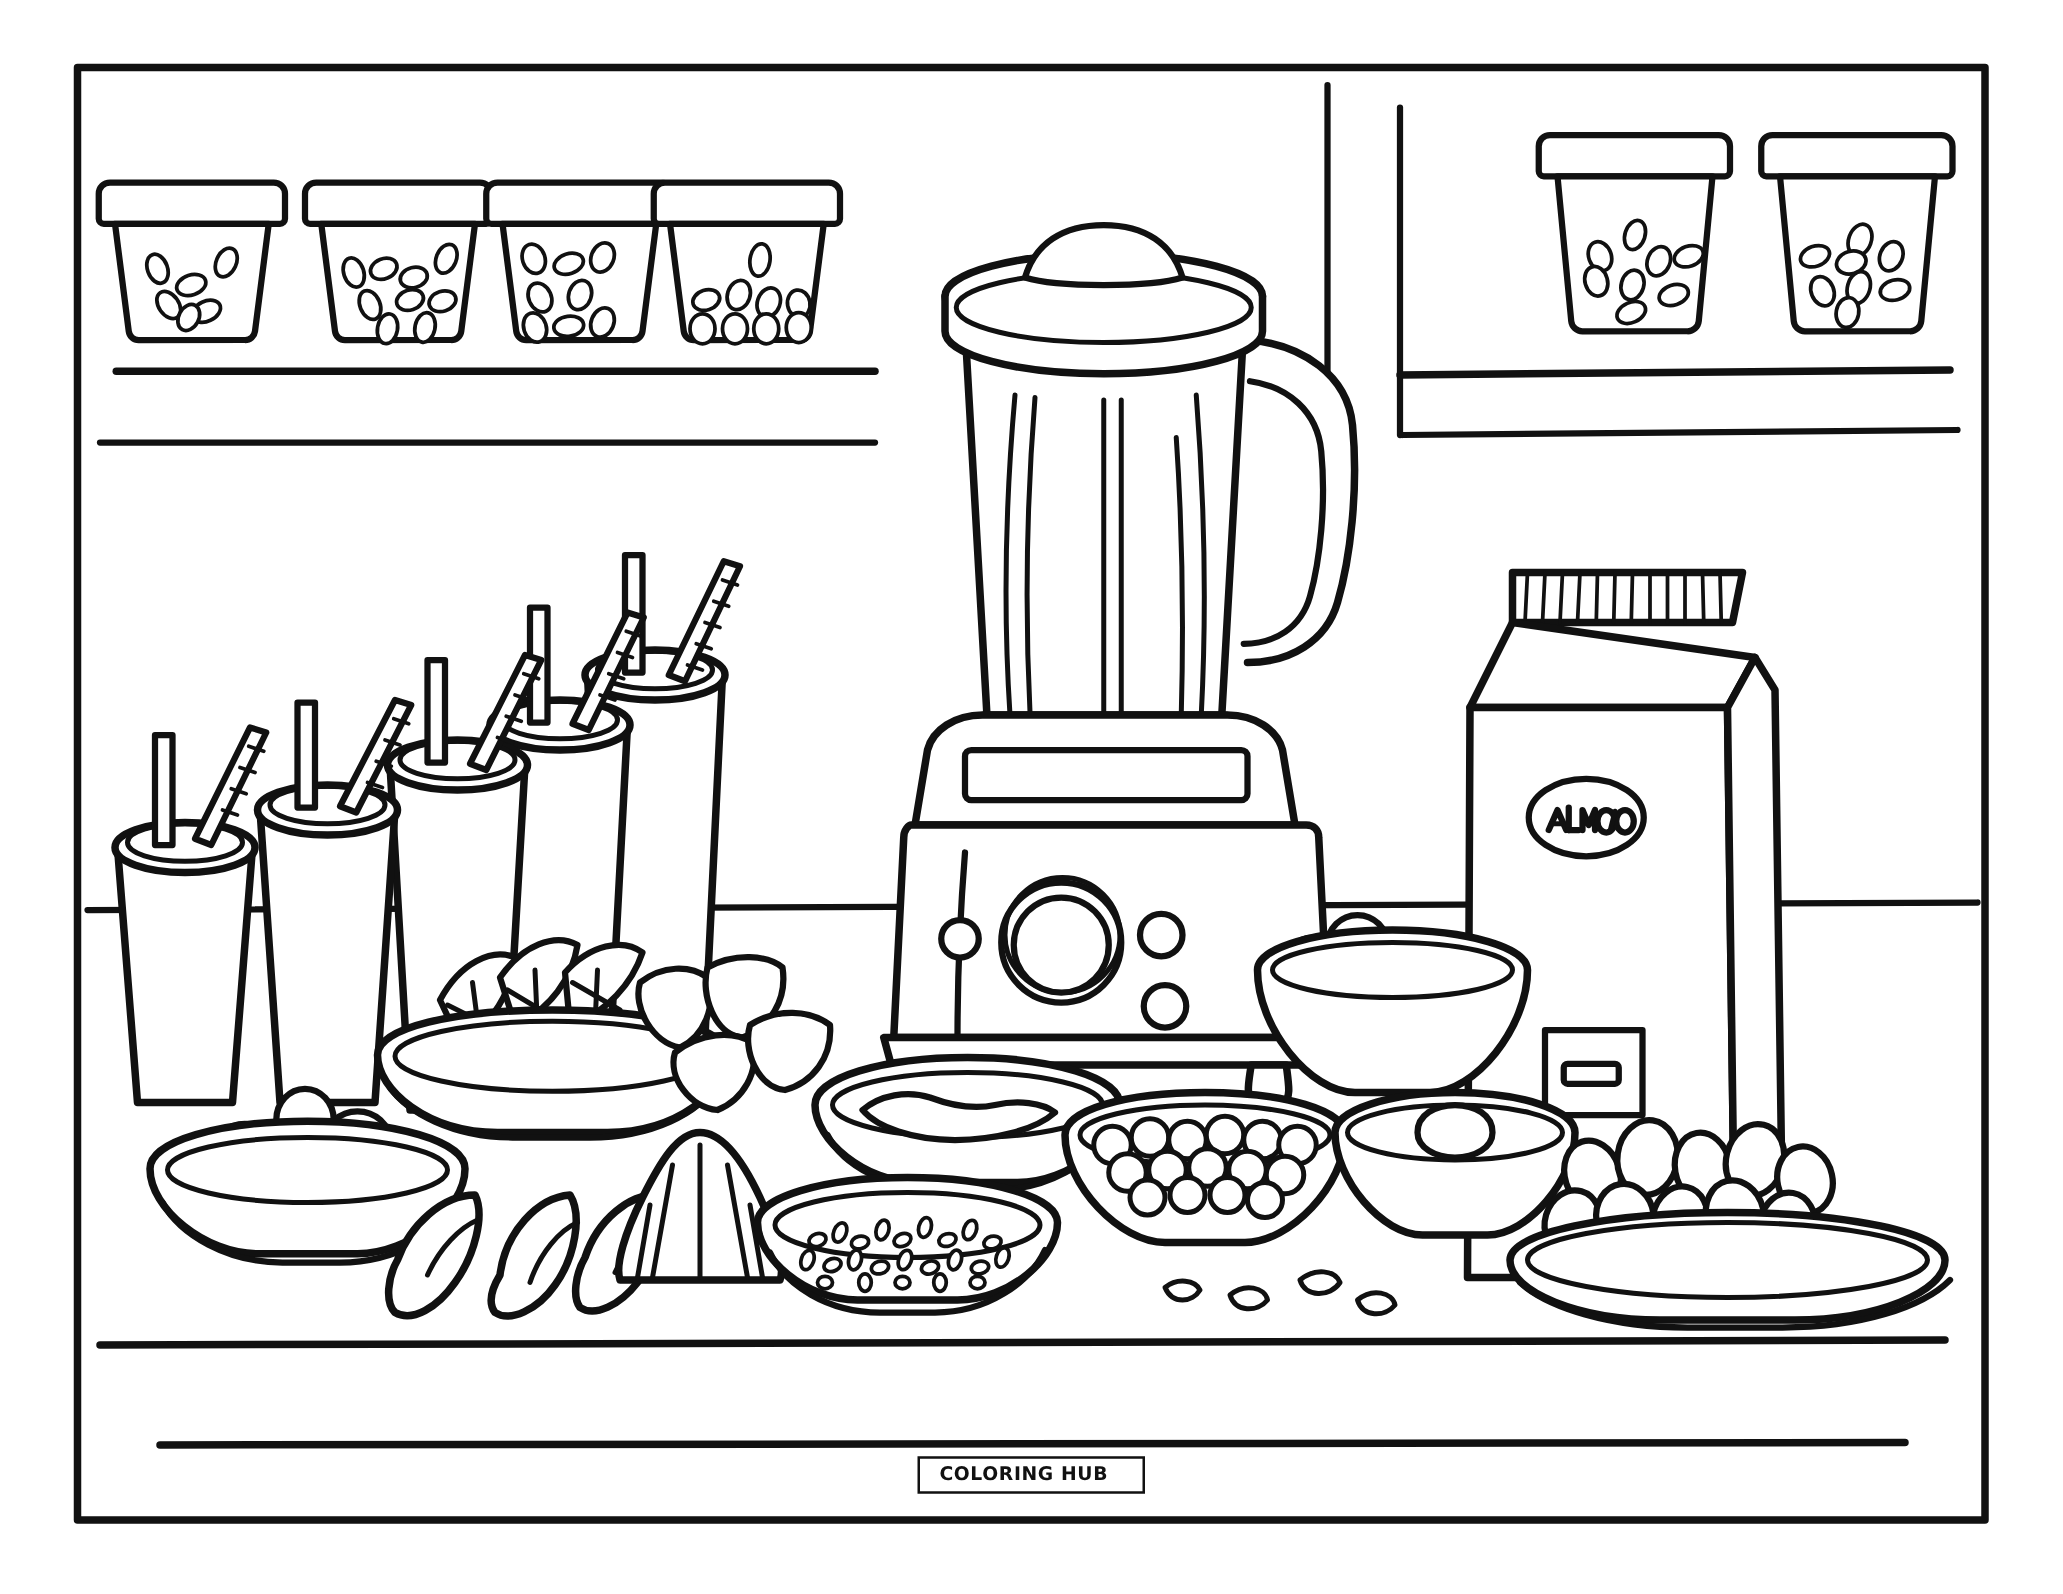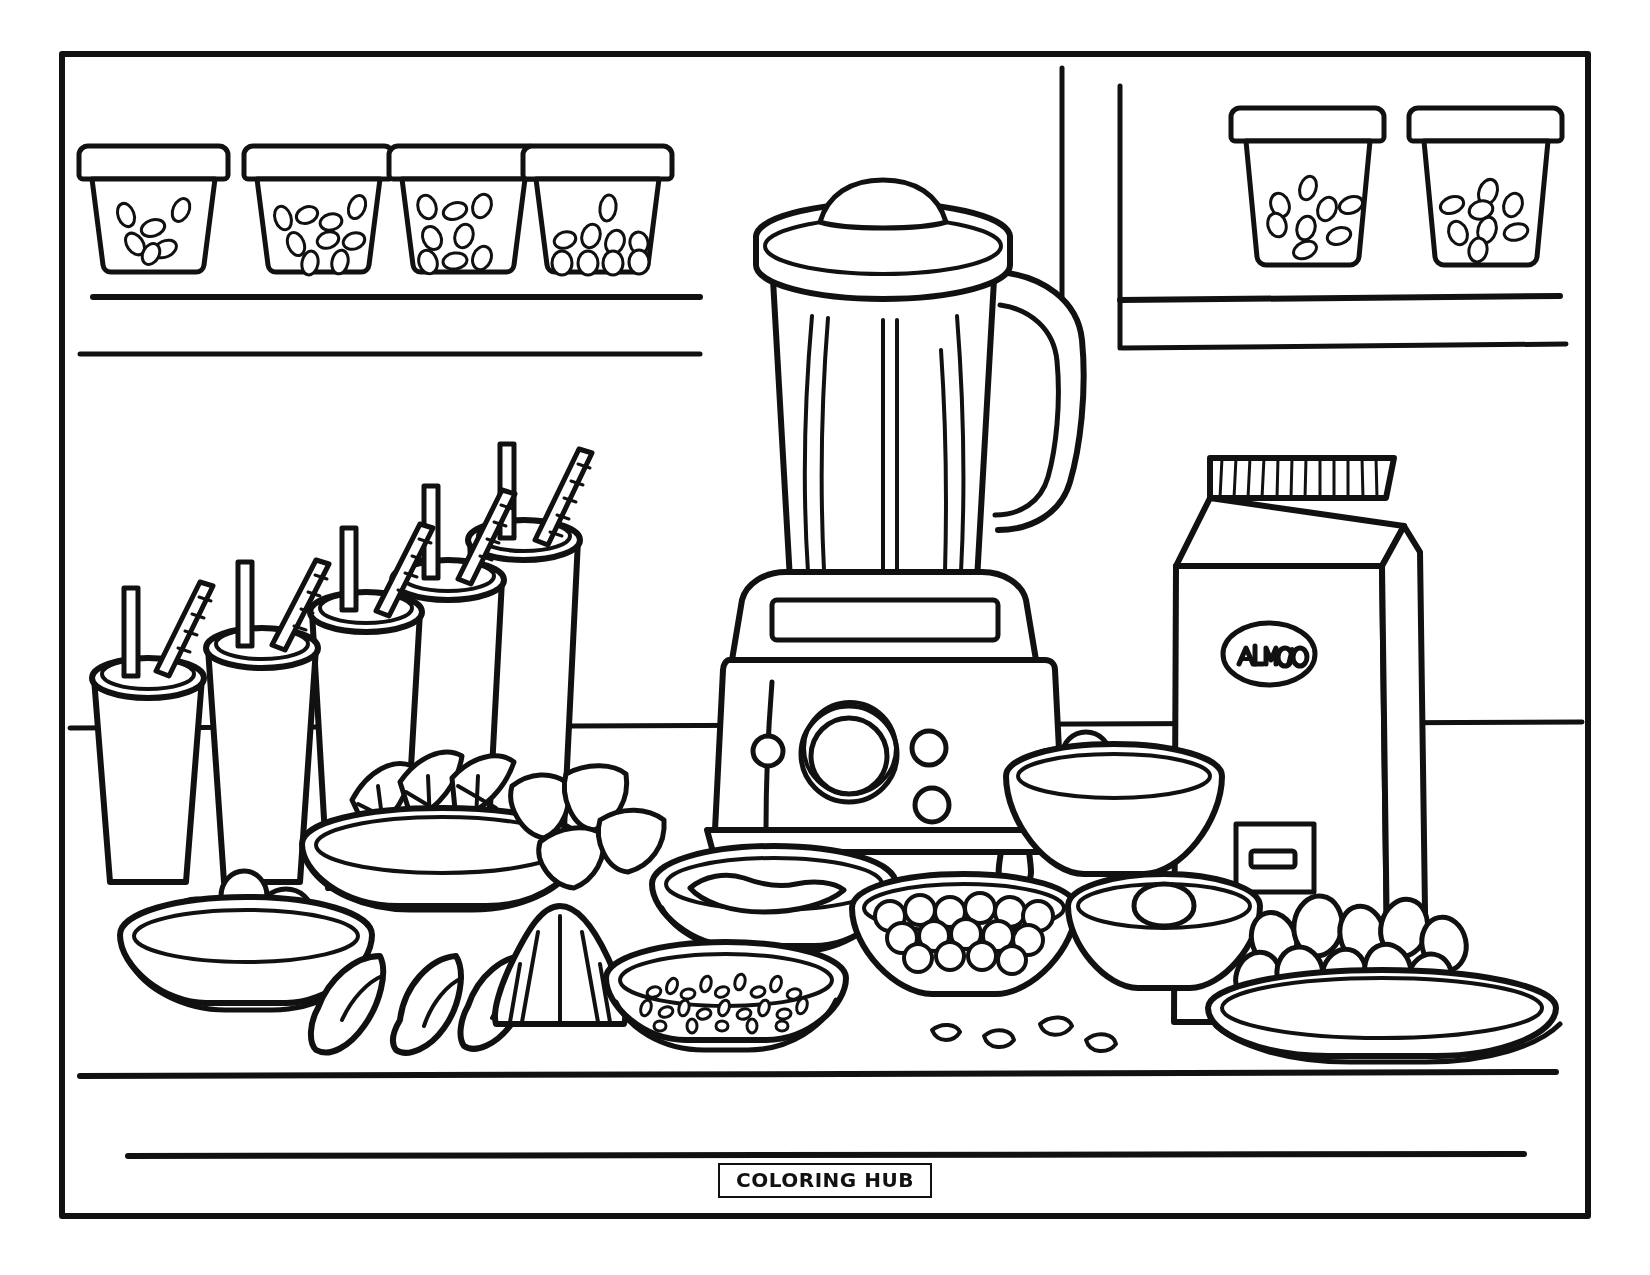--- a/index.html
+++ b/index.html
@@ -33,24 +33,24 @@
     width: 1650px;
     height: 60px;
     display: flex;
     align-items: center;
     justify-content: center;
     pointer-events: none;
   }
   .wm-box {
     background: #ffffff;
     border: 2px solid #111111;
-    padding: 5px 16px 6px 16px;
+    padding: 5px 28px 6px 16px;
     font-family: "DejaVu Sans", sans-serif;
     font-weight: bold;
-    font-size: 20px;
+    font-size: 15px;
     letter-spacing: 0.5px;
     color: #111111;
     line-height: 1;
   }
 </style>
 </head>
 <body>
 
 <div id="page">
 

